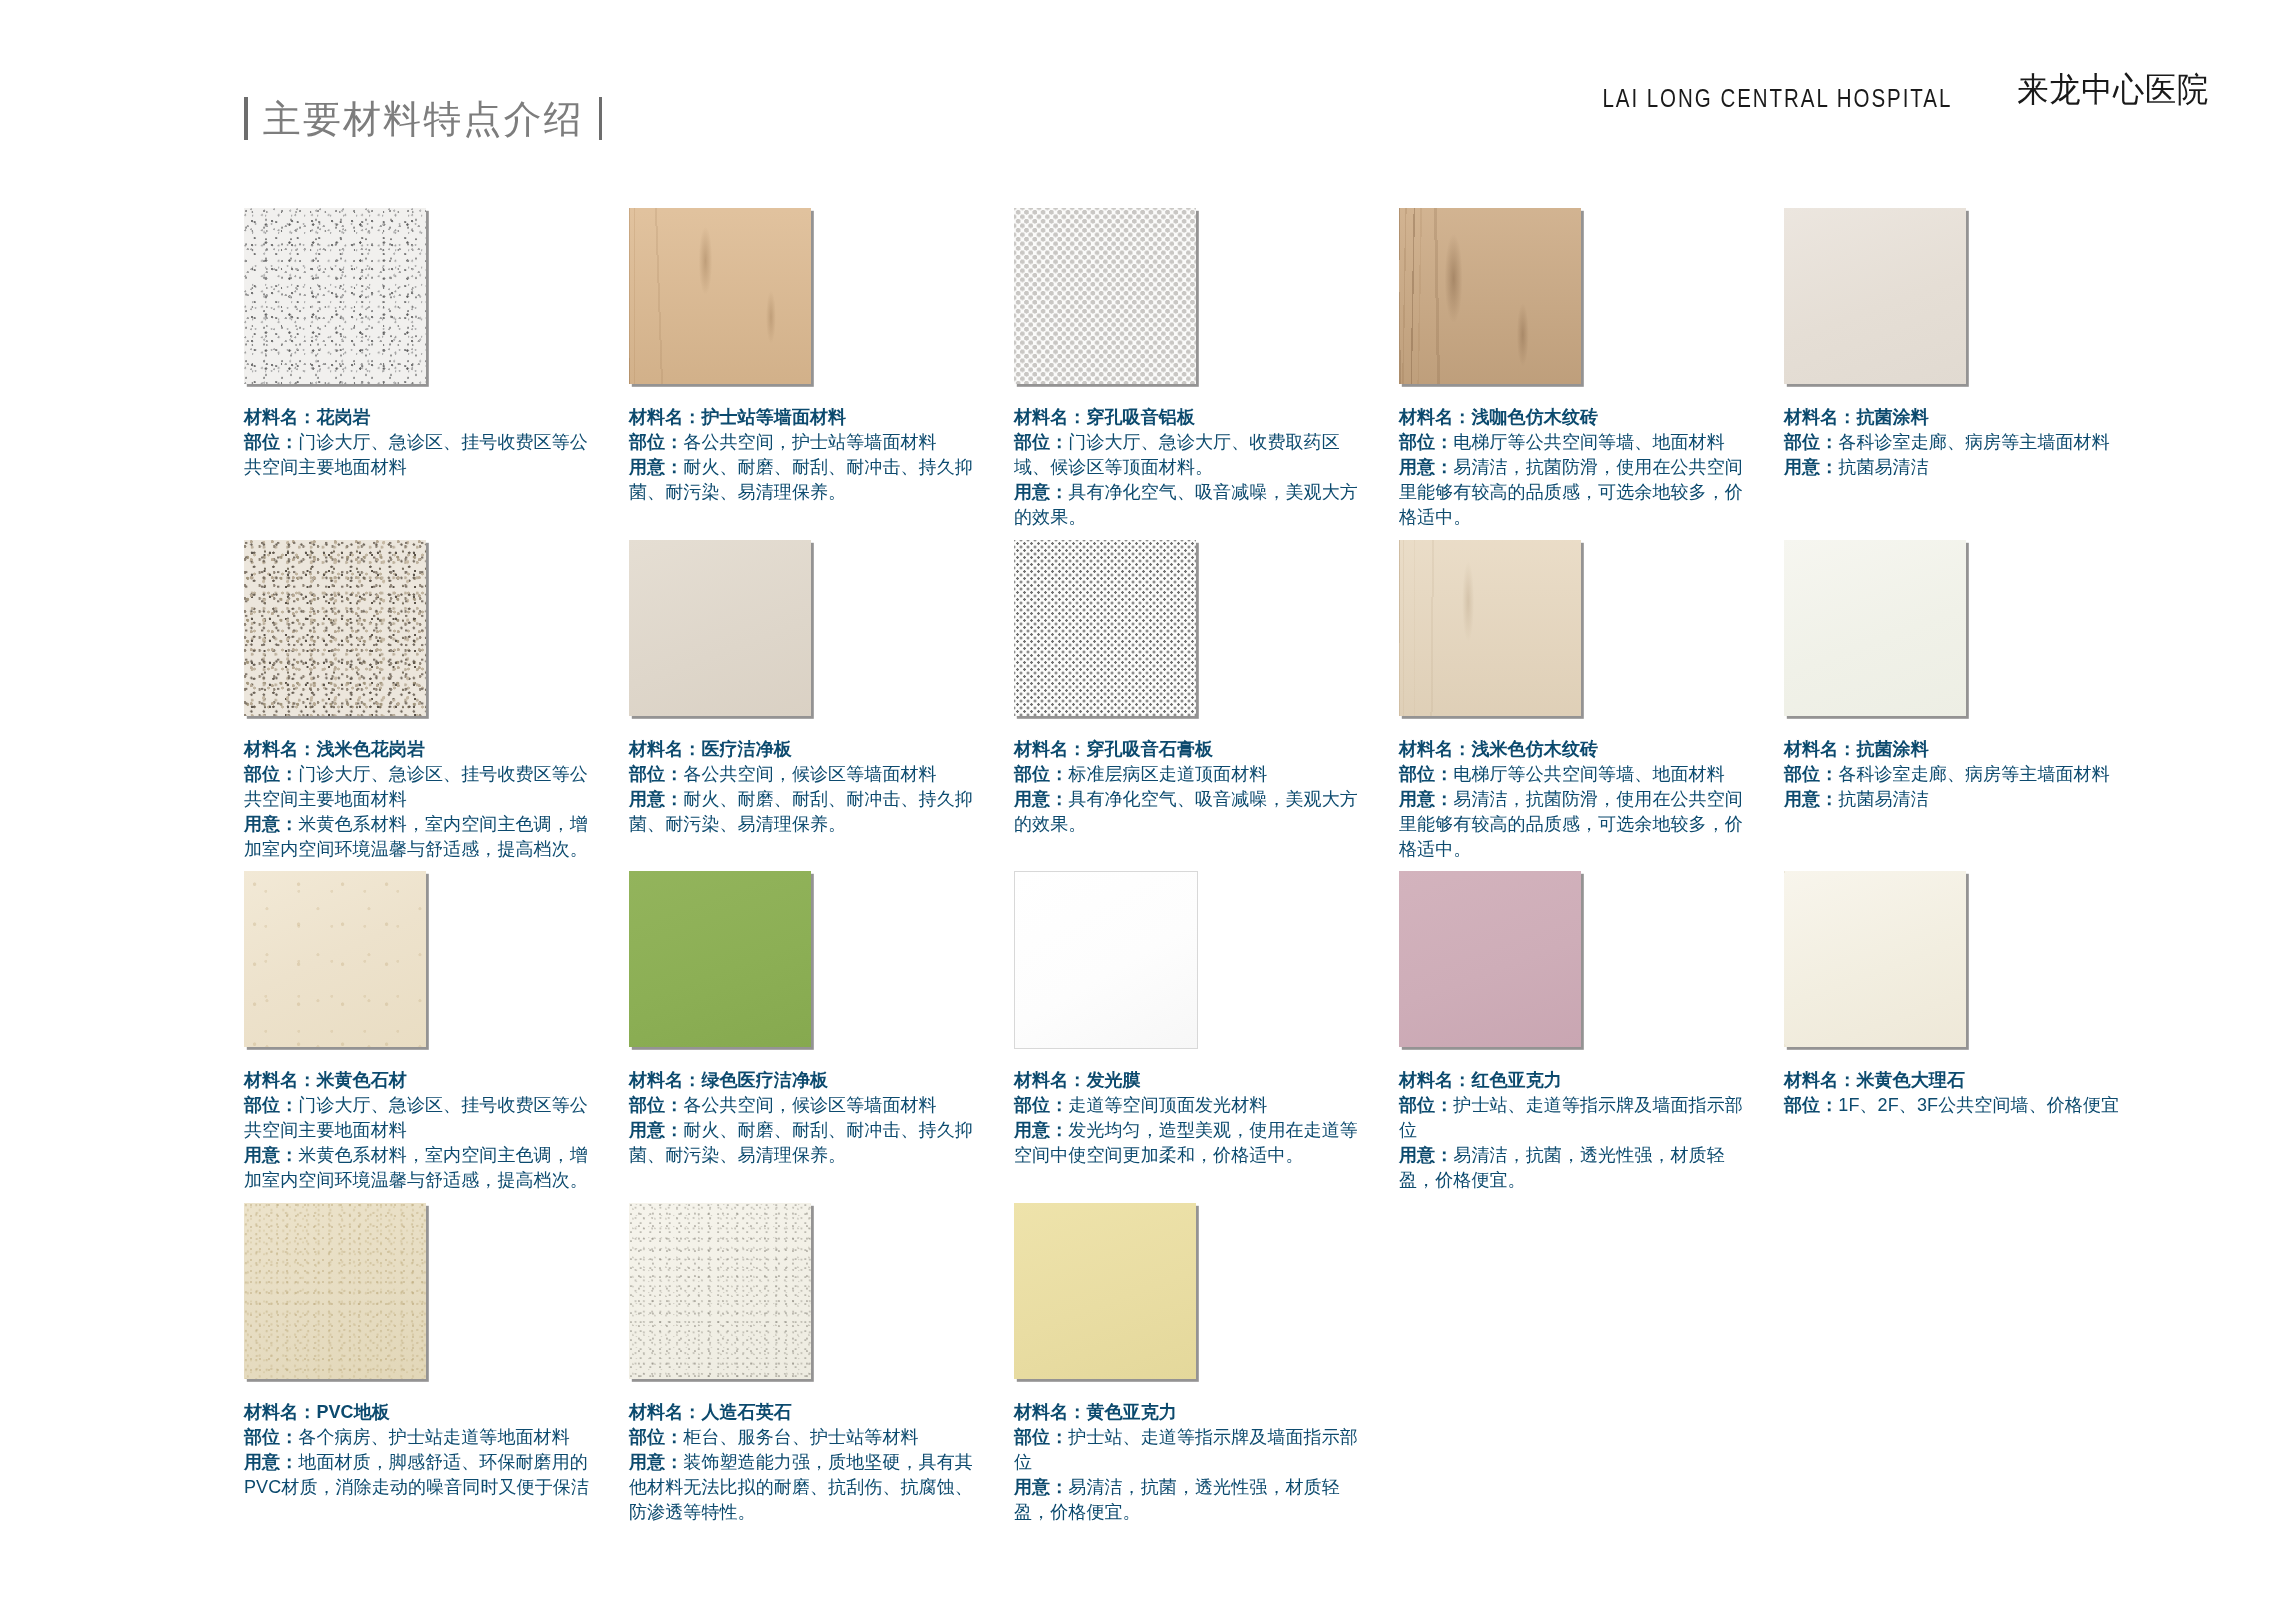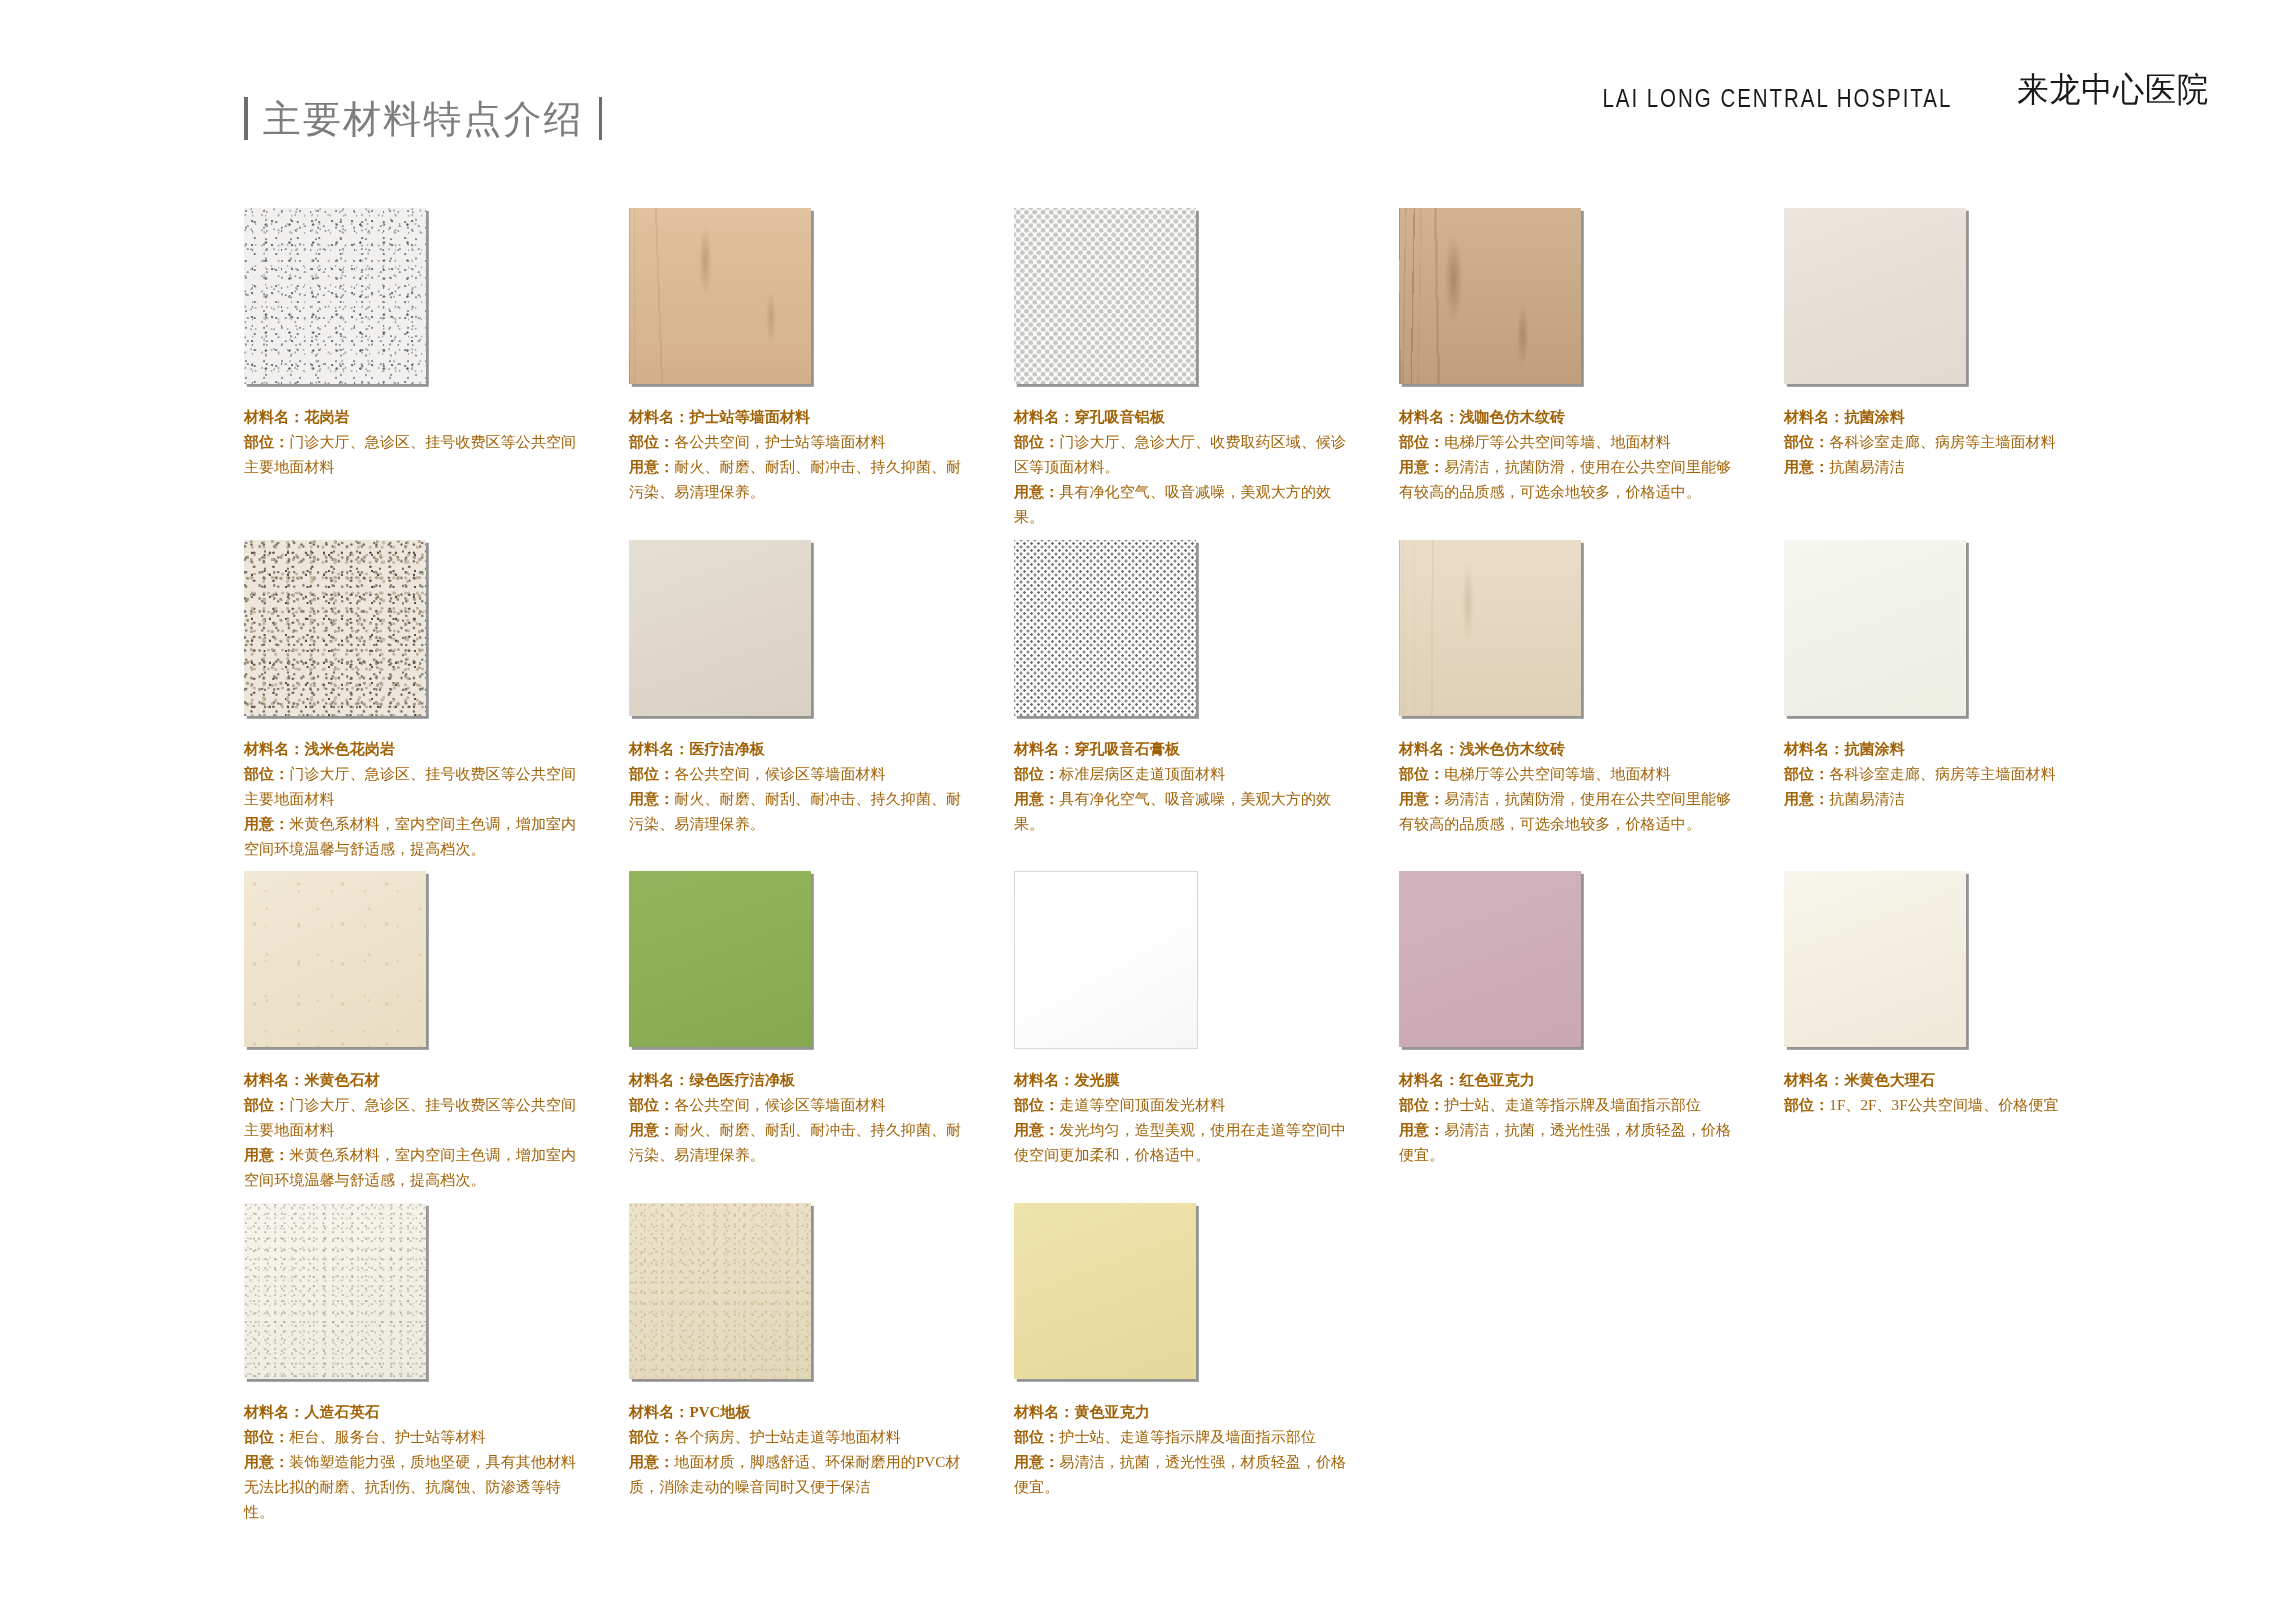--- a/index.html
+++ b/index.html
@@ -233,26 +233,25 @@
                        radial-gradient(circle at 81% 44%, rgba(128,124,114,0.42) 0 0.8px, transparent 1.2px),
                        radial-gradient(circle at 35% 63%, rgba(142,138,126,0.38) 0 0.7px, transparent 1.1px),
                        radial-gradient(circle at 70% 85%, rgba(118,114,104,0.44) 0 0.8px, transparent 1.2px),
                        linear-gradient(160deg,#f6f4ec 0%, #f1efe5 60%, #edebe0 100%);
                      background-size: 9.7px 9px, 12.5px 11px, 8.3px 10.4px, 11px 9.7px, 14px 12.5px, 100% 100%; }
   .tx-film.noshadow { box-shadow: none; border: 1.4px solid #d8d8d8; }
 
   
   .card-text { width: 347px; }
   .line {
-    font-size: 15px;
+    font-size: 18px;
     line-height: 25px;
-    color: #a16207;
+    color: #0c4a6e;
     letter-spacing: 0.1px;
     white-space: pre-wrap;
-    font-family: Liberation Serif, serif;
   }
   .line.name { font-weight: 700; }
   .lbl { font-weight: 700; }
   .val { font-weight: 400; }
   .line.name .val { font-weight: 700; }
 </style>
 </head>
 <body>
 
 <div class="page-header">
@@ -410,40 +409,40 @@
       <div class="swatch-wrap">
         <div class="swatch tx-marble-cream"></div>
       </div>
       <div class="card-text">
         <div class="line name"><span class="lbl">材料名：</span><span class="val">米黄色大理石</span></div>
         <div class="line "><span class="lbl">部位：</span><span class="val">1F、2F、3F公共空间墙、价格便宜</span></div>
       </div>
     </div>
     <div class="card">
       <div class="swatch-wrap">
+        <div class="swatch tx-pvc"></div>
+      </div>
+      <div class="card-text">
+        <div class="line name"><span class="lbl">材料名：</span><span class="val">PVC地板</span></div>
+        <div class="line "><span class="lbl">部位：</span><span class="val">各个病房、护士站走道等地面材料</span></div>
+        <div class="line "><span class="lbl">用意：</span><span class="val">地面材质，脚感舒适、环保耐磨用的PVC材质，消除走动的噪音同时又便于保洁</span></div>
+      </div>
+    </div>
+    <div class="card">
+      <div class="swatch-wrap">
         <div class="swatch tx-quartz"></div>
       </div>
       <div class="card-text">
         <div class="line name"><span class="lbl">材料名：</span><span class="val">人造石英石</span></div>
         <div class="line "><span class="lbl">部位：</span><span class="val">柜台、服务台、护士站等材料</span></div>
         <div class="line "><span class="lbl">用意：</span><span class="val">装饰塑造能力强，质地坚硬，具有其他材料无法比拟的耐磨、抗刮伤、抗腐蚀、防渗透等特性。</span></div>
       </div>
     </div>
     <div class="card">
       <div class="swatch-wrap">
-        <div class="swatch tx-pvc"></div>
-      </div>
-      <div class="card-text">
-        <div class="line name"><span class="lbl">材料名：</span><span class="val">PVC地板</span></div>
-        <div class="line "><span class="lbl">部位：</span><span class="val">各个病房、护士站走道等地面材料</span></div>
-        <div class="line "><span class="lbl">用意：</span><span class="val">地面材质，脚感舒适、环保耐磨用的PVC材质，消除走动的噪音同时又便于保洁</span></div>
-      </div>
-    </div>
-    <div class="card">
-      <div class="swatch-wrap">
         <div class="swatch tx-acryl-yellow"></div>
       </div>
       <div class="card-text">
         <div class="line name"><span class="lbl">材料名：</span><span class="val">黄色亚克力</span></div>
         <div class="line "><span class="lbl">部位：</span><span class="val">护士站、走道等指示牌及墙面指示部位</span></div>
         <div class="line "><span class="lbl">用意：</span><span class="val">易清洁，抗菌，透光性强，材质轻盈，价格便宜。</span></div>
       </div>
     </div>
   </div>
 

